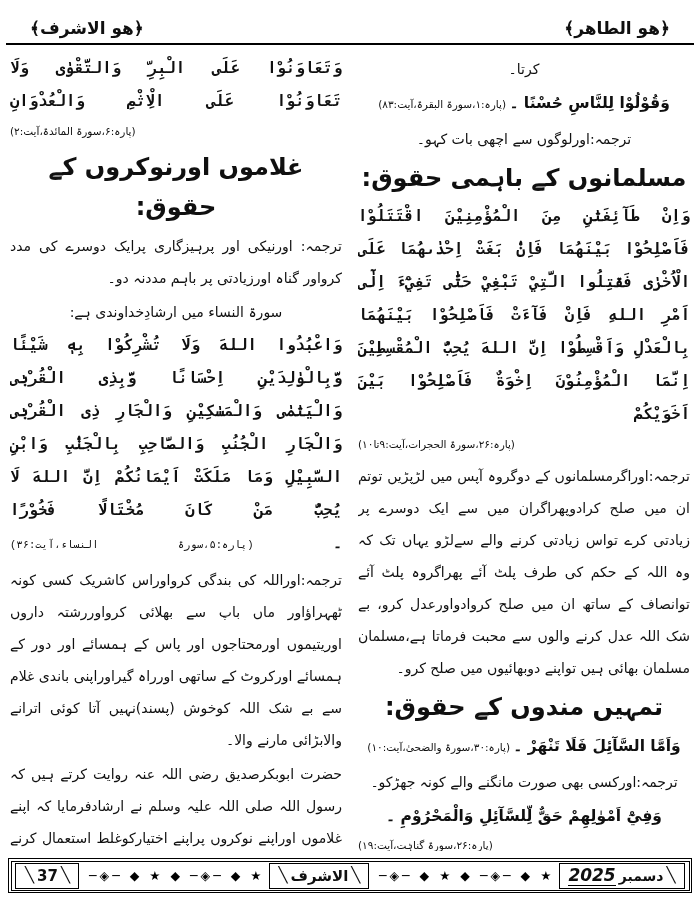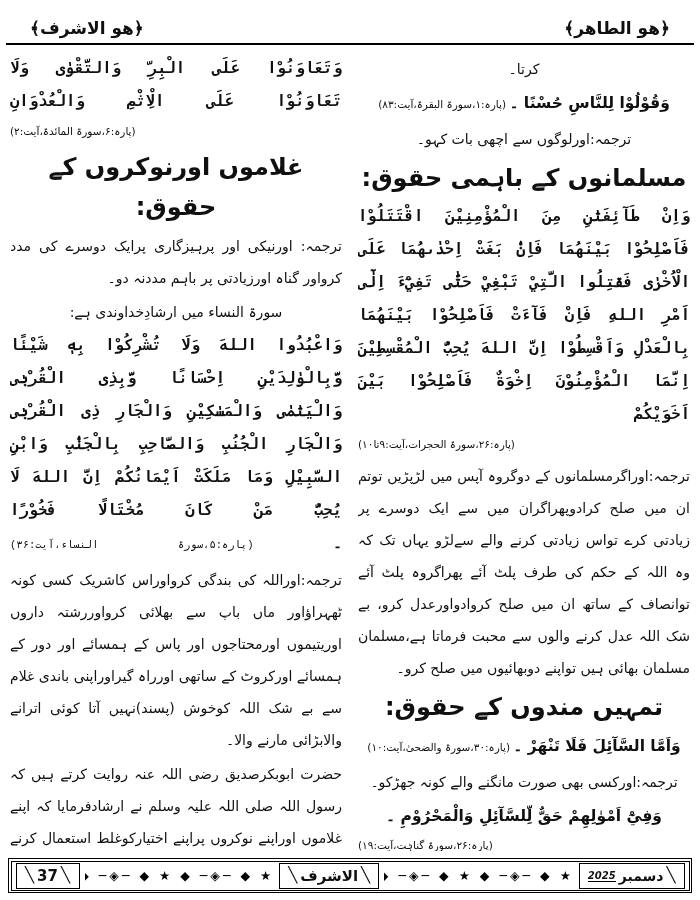--- a/index.html
+++ b/index.html
@@ -35,21 +35,21 @@
     border:1.2px solid #000; display:flex; align-items:stretch;
     gap:5px; padding:1px 4px; height:30px;
   }
   .f-box {
     border:1.5px solid #000; display:flex; align-items:center; gap:3px;
     padding:0 8px; font-weight:700; white-space:nowrap; background:#fff;
   }
   .f-box .slash { font-weight:400; font-size:15px; line-height:1; }
   .f-title { font-size:15px; }
   .f-month { font-size:14px; }
-  .f-year { font-size:10px; border-bottom:1.5px solid #000; font-style:italic; direction:ltr; }
+  .f-year { font-size:17px; border-bottom:1.5px solid #000; font-style:italic; direction:ltr; }
   .f-num { font-size:15px; min-width:64px; justify-content:center; }
   .orn {
     flex:1 1 0; align-self:center; text-align:center; font-size:12.5px;
     letter-spacing:3px; white-space:nowrap; overflow:hidden; color:#000;
   }
 </style>
 </head>
 <body>
 
 <div class="page">

